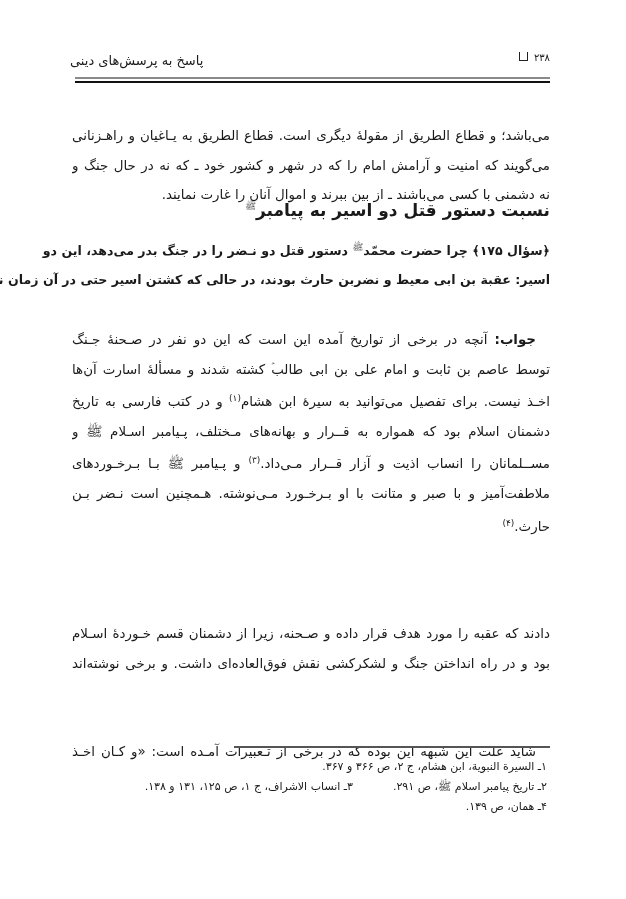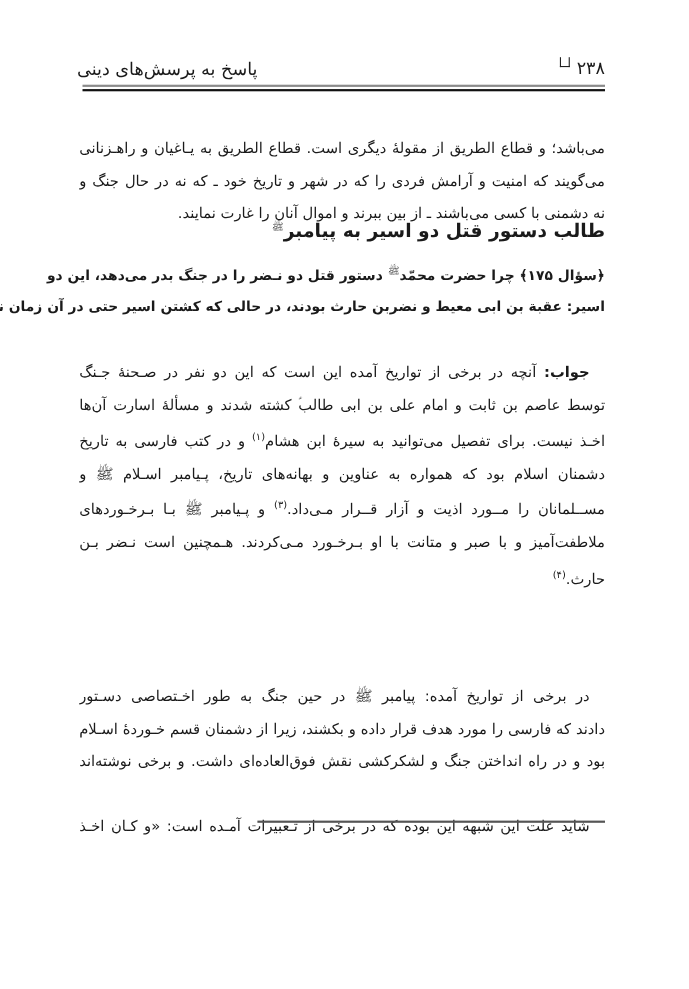--- a/index.html
+++ b/index.html
@@ -1,21 +1,21 @@
 <!DOCTYPE html>
 <html><head>
   <meta charset="utf-8">
   <style>
     html, body { margin: 0; padding: 0; background: #ffffff; }
     body { width: 626px; height: 899px; position: relative; overflow: hidden; color: #1a1a1a; font-family: "DejaVu Sans", sans-serif; }
     .page { position: absolute; left: 0; top: 0; width: 626px; height: 899px; }
     .header { position: absolute; left: 70px; top: 52px; width: 480px; height: 22px; direction: rtl; }
-    .header .page-num { position: absolute; right: 0; top: 0; font-size: 16px; display: flex; align-items: flex-start; gap: 6px; direction: ltr; }
+    .header .page-num { position: absolute; right: 0; top: 0; font-size: 10px; display: flex; align-items: flex-start; gap: 6px; direction: ltr; }
     .header .box-icon { display: inline-block; width: 9px; height: 9px; border: 1.5px solid #222; border-top: none; box-sizing: border-box; }
-    .header .book-title { position: absolute; left: 0; top: 1px; font-size: 16px; direction: rtl; }
+    .header .book-title { position: absolute; left: 0; top: 1px; font-size: 13px; direction: rtl; }
     .rule-grey { position: absolute; left: 75px; width: 475px; top: 77px; height: 2px; background: #8a8a8a; }
     .rule-black { position: absolute; left: 75px; width: 475px; top: 81px; height: 2px; background: #111; }
     .body-text { position: absolute; left: 72px; width: 478px; direction: rtl; text-align: justify; text-align-last: right; font-family: "DejaVu Sans", sans-serif; font-size: 13.4px; line-height: 29.5px; margin-top: 28px; }
     .line { display: block; white-space: nowrap; overflow: hidden; text-align: justify; text-align-last: justify; }
     .line.last { text-align-last: right; }
     .indent { padding-right: 14px; }
     .section-title { position: absolute; left: 72px; width: 478px; top: 200px; direction: rtl; font-size: 17px; font-weight: bold; text-align: right; }
     .question { position: absolute; left: 72px; width: 478px; top: 233px; direction: rtl; font-size: 12.6px; font-weight: bold; line-height: 29px; }
     .honorific { font-size: 9px; font-weight: normal; color: #333; vertical-align: super; }
     .sup { font-size: 9px; vertical-align: super; }
@@ -35,53 +35,57 @@
       <span class="box-icon"></span>
       <span>۲۳۸</span>
     </div>
     <div class="book-title">پاسخ به پرسش‌های دینی</div>
   </div>
   <div class="rule-grey"></div>
   <div class="rule-black"></div>
 
   <div class="body-text" style="top:93px;">
     <span class="line">می‌باشد؛ و قطاع الطریق از مقولهٔ دیگری است. قطاع الطریق به یـاغیان و راهـزنانی</span>
-    <span class="line">می‌گویند که امنیت و آرامش فردی را که در شهر و تاریخ خود ـ که نه در حال جنگ و</span>
+    <span class="line">می‌گویند که امنیت و آرامش امام را که در شهر و کشور خود ـ که نه در حال جنگ و</span>
     <span class="line last">نه دشمنی با کسی می‌باشند ـ از بین ببرند و اموال آنان را غارت نمایند.</span>
   </div>
 
   <div class="section-title">
-    <span>طالب دستور قتل دو اسیر به پیامبر</span><span class="honorific">ﷺ</span>
+    <span>نسبت دستور قتل دو اسیر به پیامبر</span><span class="honorific">ﷺ</span>
   </div>
 
   <div class="question">
     <div style="white-space:nowrap;">
       <span>﴿</span><span>سؤال ۱۷۵</span><span>﴾</span>
       <span>چرا حضرت محمّد</span><span class="honorific">ﷺ</span>
       <span>دستور قتل دو نـضر را در جنگ بدر می‌دهد، این دو</span>
     </div>
     <div style="white-space:nowrap;">اسیر: عقبة بن ابی معیط و نضربن حارث بودند، در حالی که کشتن اسیر حتی در آن زمان ناپسند بود؟</div>
   </div>
 
   <div class="body-text" style="top:297px;">
     <span class="line"><span class="bold indent">جواب:</span> <span>آنچه در برخی از تواریخ آمده این است که این دو نفر در صـحنهٔ جـنگ</span></span>
     <span class="line">توسط عاصم بن ثابت و امام علی بن ابی طالب‌ؑ کشته شدند و مسألهٔ اسارت آن‌ها</span>
     <span class="line"><span>اخـذ نیست. برای تفصیل می‌توانید به سیرهٔ ابن هشام</span><span class="sup">(۱)</span> <span>و در کتب فارسی به تاریخ</span></span>
-    <span class="line">دشمنان اسلام بود که همواره به عناوین و بهانه‌های تاریخ، پـیامبر اسـلام ﷺ و</span>
-    <span class="line"><span>مســلمانان را مــورد اذیت و آزار قــرار مـی‌داد.</span><span class="sup">(۳)</span> <span>و پـیامبر ﷺ بـا بـرخـوردهای</span></span>
-    <span class="line">ملاطفت‌آمیز و با صبر و متانت با او بـرخـورد مـی‌کردند. هـمچنین است نـضر بـن</span>
+    <span class="line">دشمنان اسلام بود که همواره به قــرار و بهانه‌های مـختلف، پـیامبر اسـلام ﷺ و</span>
+    <span class="line"><span>مســلمانان را انساب اذیت و آزار قــرار مـی‌داد.</span><span class="sup">(۳)</span> <span>و پـیامبر ﷺ بـا بـرخـوردهای</span></span>
+    <span class="line">ملاطفت‌آمیز و با صبر و متانت با او بـرخـورد مـی‌نوشته. هـمچنین است نـضر بـن</span>
     <span class="line last"><span>حارث.</span><span class="sup">(۴)</span></span>
   </div>
 
   <div class="body-text" style="top:591px;">
-    <span class="line indent">در برخی از تواریخ آمده: پیامبر ﷺ در حین جنگ به طور اخـتصاصی دسـتور</span>
-    <span class="line">دادند که فارسی را مورد هدف قرار داده و بکشند، زیرا از دشمنان قسم خـوردهٔ اسـلام</span>
+    <span class="line">دادند که عقبه را مورد هدف قرار داده و صـحنه، زیرا از دشمنان قسم خـوردهٔ اسـلام</span>
     <span class="line">بود و در راه انداختن جنگ و لشکرکشی نقش فوق‌العاده‌ای داشت. و برخی نوشته‌اند</span>
   </div>
 
   <div class="body-text" style="top:709px;">
     <span class="line indent">شاید علت این شبهه این بوده که در برخی از تـعبیرات آمـده است: «و کـان اخـذ</span>
   </div>
 
   <div class="fn-rule"></div>
 
+  <div class="footnotes">
+    <span class="fn-row">۱ـ السیرة النبویة، ابن هشام، ج ۲، ص ۳۶۶ و ۳۶۷.</span>
+    <span class="fn-row"><span>۲ـ تاریخ پیامبر اسلام ﷺ، ص ۲۹۱.</span><span class="fn-gap"></span><span>۳ـ انساب الاشراف، ج ۱، ص ۱۲۵، ۱۳۱ و ۱۳۸.</span></span>
+    <span class="fn-row">۴ـ همان، ص ۱۳۹.</span>
+  </div>
 
 </div>
 
 </body></html>

